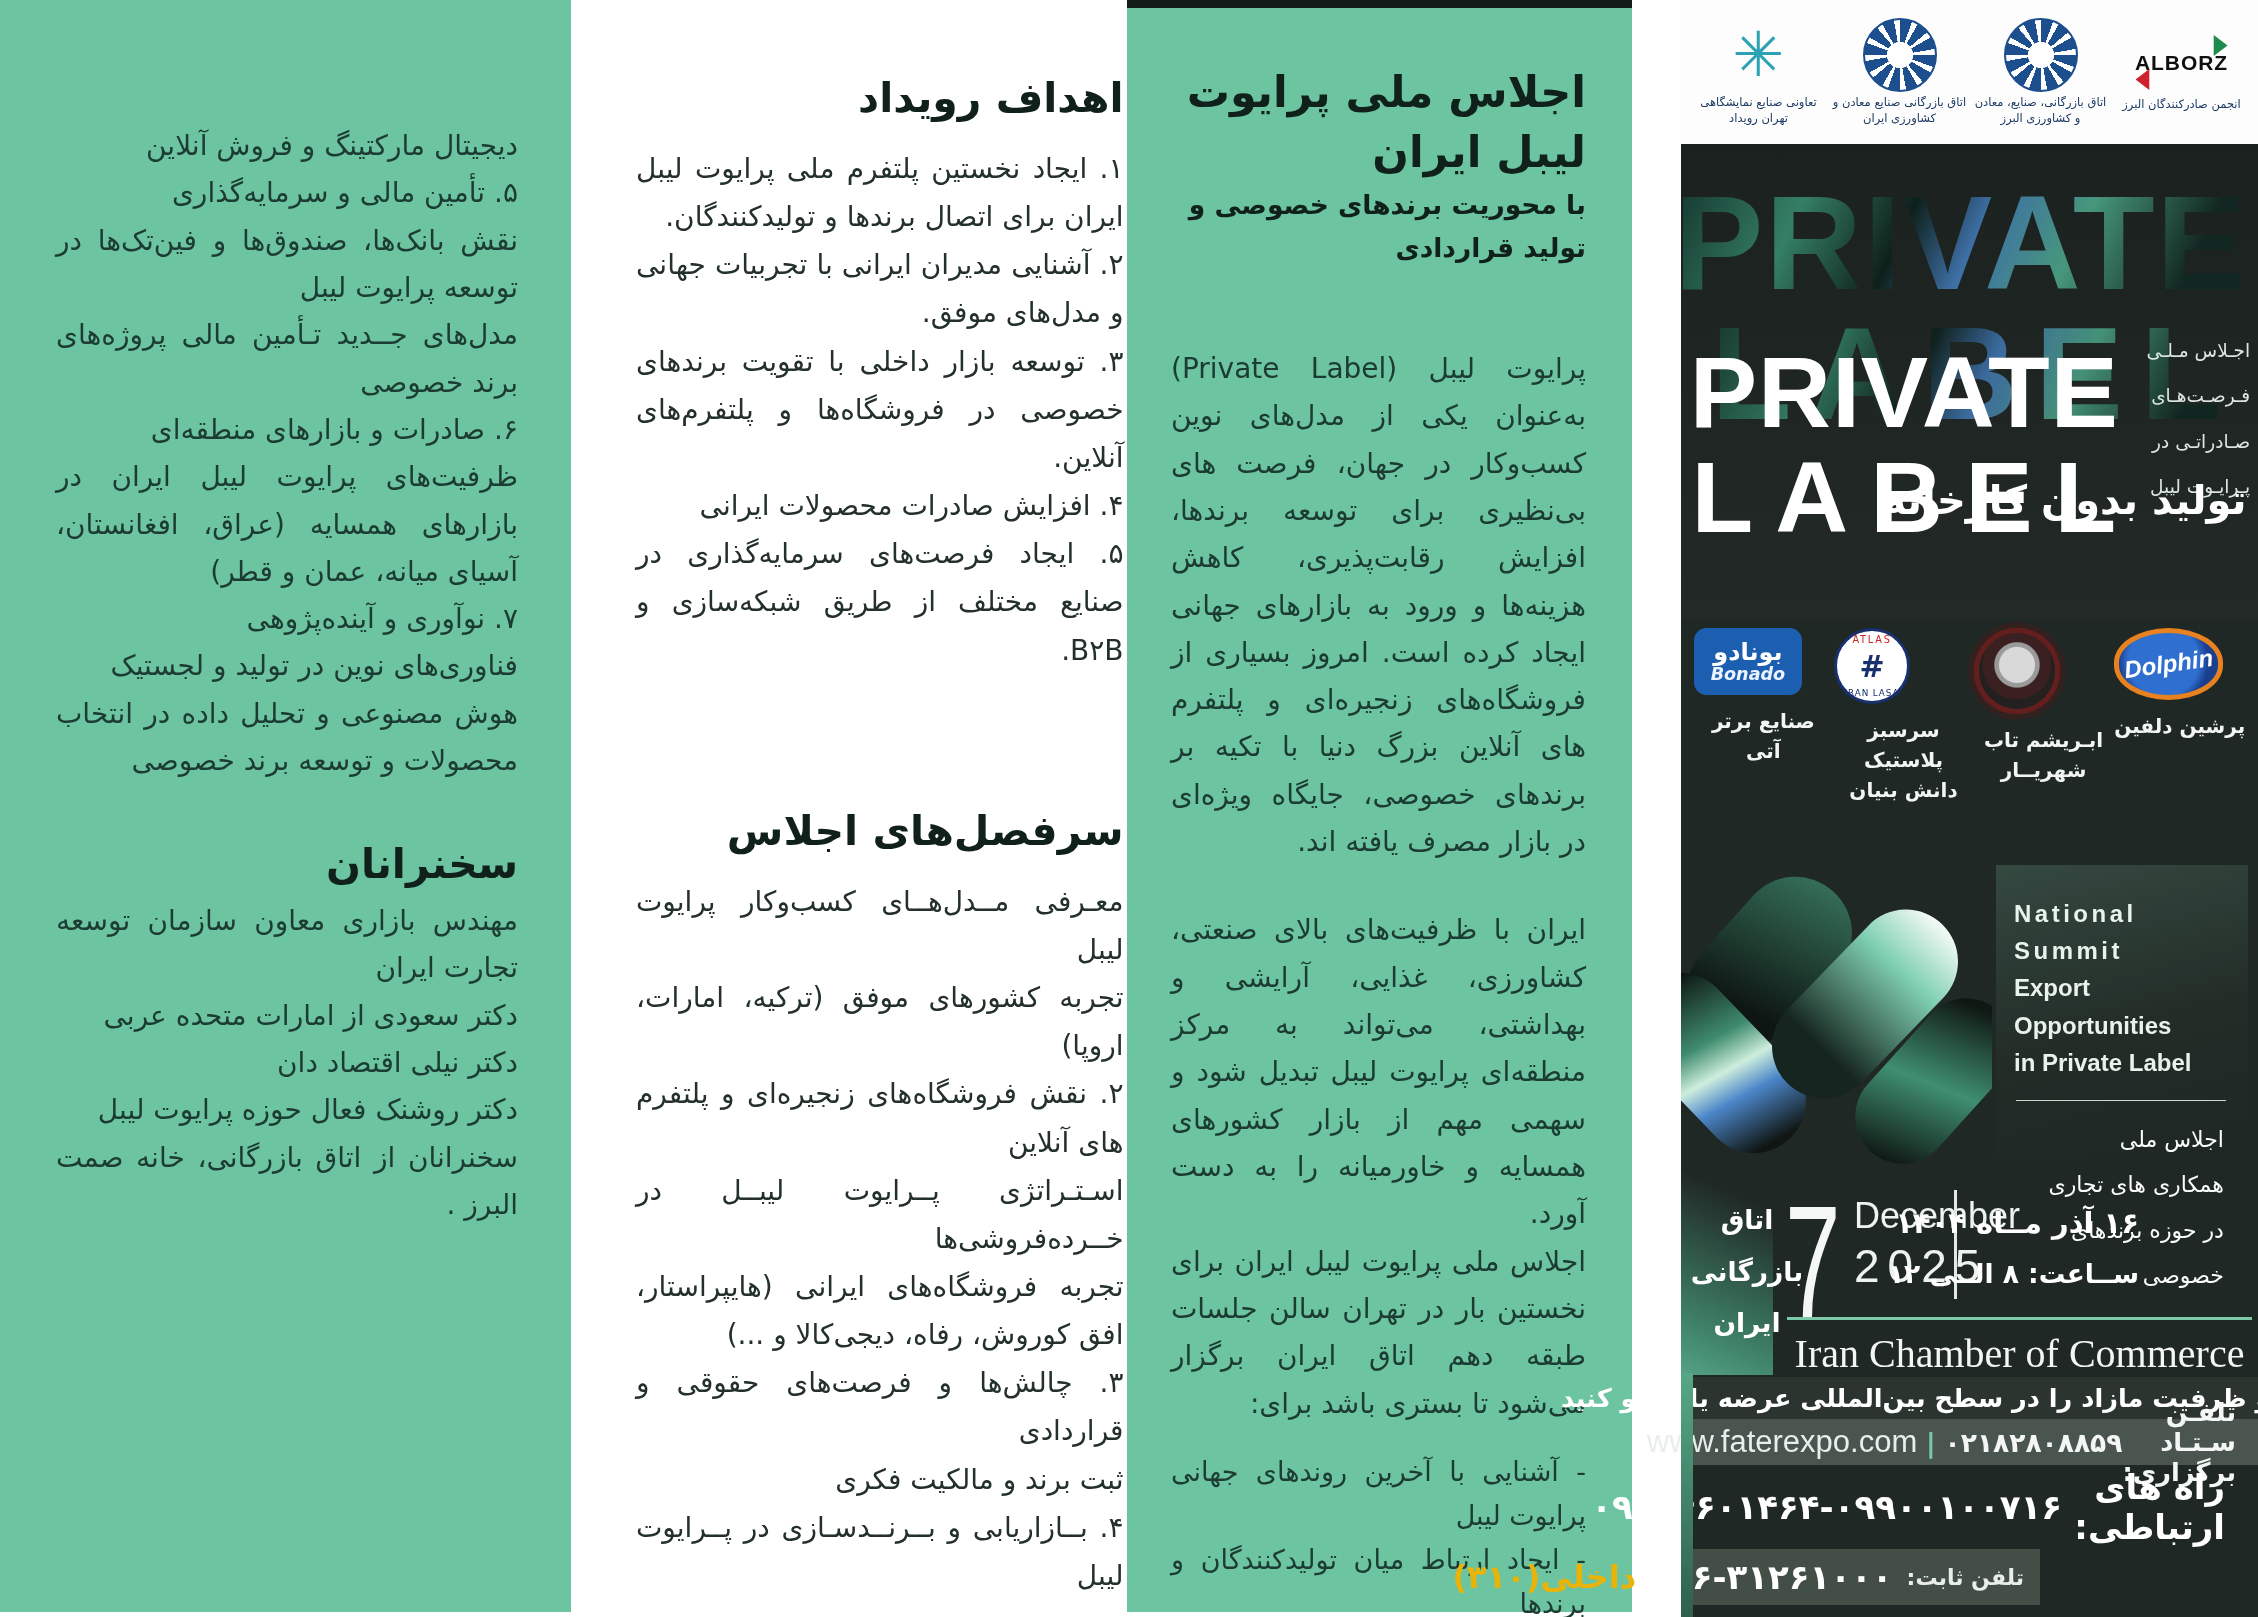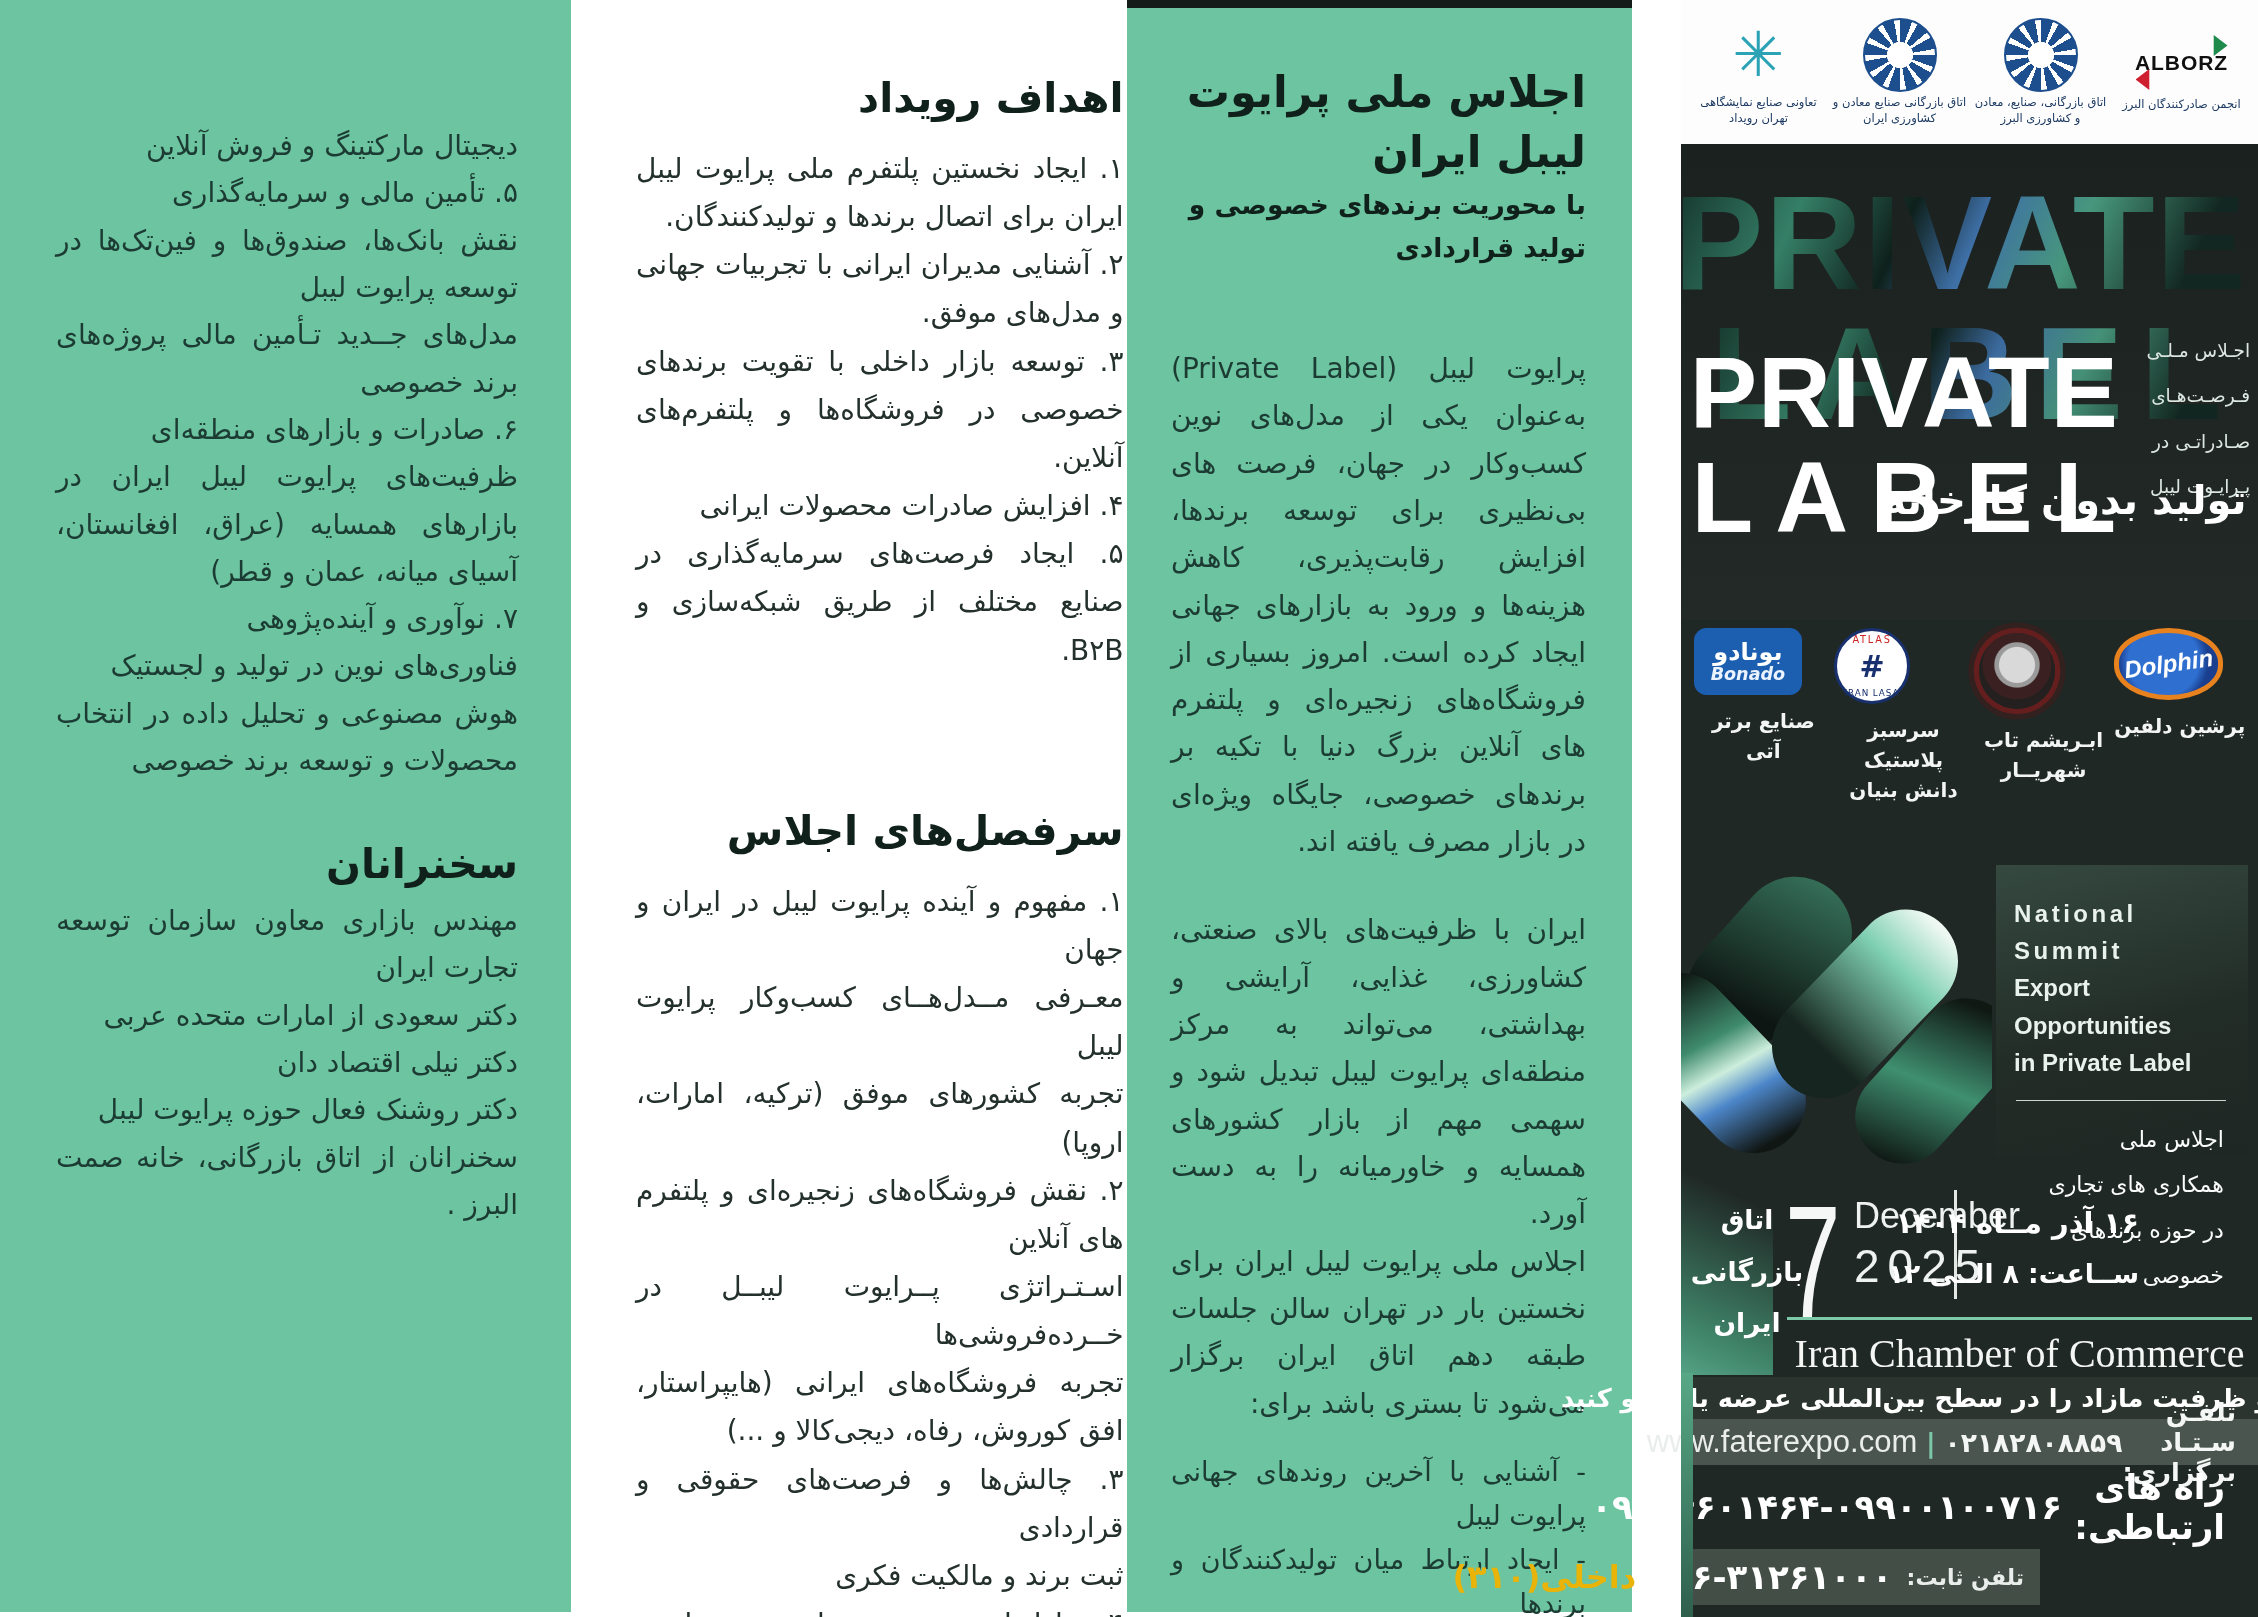--- a/index.html
+++ b/index.html
@@ -175,21 +175,20 @@
     <h2>اهداف رویداد</h2>
     <div class="g-list">
         <div class="item">۱. ایجاد نخستین پلتفرم ملی پرایوت لیبل ایران برای اتصال برندها و تولیدکنندگان.</div>
         <div class="item">۲. آشنایی مدیران ایرانی با تجربیات جهانی و مدل‌های موفق.</div>
         <div class="item">۳. توسعه بازار داخلی با تقویت برندهای خصوصی در فروشگاه‌ها و پلتفرم‌های آنلاین.</div>
         <div class="item">۴. افزایش صادرات محصولات ایرانی</div>
         <div class="item">۵. ایجاد فرصت‌های سرمایه‌گذاری در صنایع مختلف از طریق شبکه‌سازی و B۲B.</div>
       </div>
     <h2 class="agenda-h">سرفصل‌های اجلاس</h2>
     <div class="g-list">
-        <div class="item">۱. مفهوم و آینده پرایوت لیبل در ایران و جهان</div>
         <div class="item">معـرفی مــدل‌هــای کسب‌وکار پرایوت لیبل</div>
         <div class="item">تجربه کشورهای موفق (ترکیه، امارات، اروپا)</div>
         <div class="item">۲. نقش فروشگاه‌های زنجیره‌ای و پلتفرم های آنلاین</div>
         <div class="item">اسـتـراتژی پــرایوت لیبــل در خــرده‌فروشی‌ها</div>
         <div class="item">تجربه فروشگاه‌های ایرانی (هایپراستار، افق کوروش، رفاه، دیجی‌کالا و ...)</div>
         <div class="item">۳. چالش‌ها و فرصت‌های حقوقی و قراردادی</div>
         <div class="item">ثبت برند و مالکیت فکری</div>
         <div class="item">۴. بــازاریابی و بــرنــدسـازی در پــرایوت لیبل</div>
       </div>
   </section>

